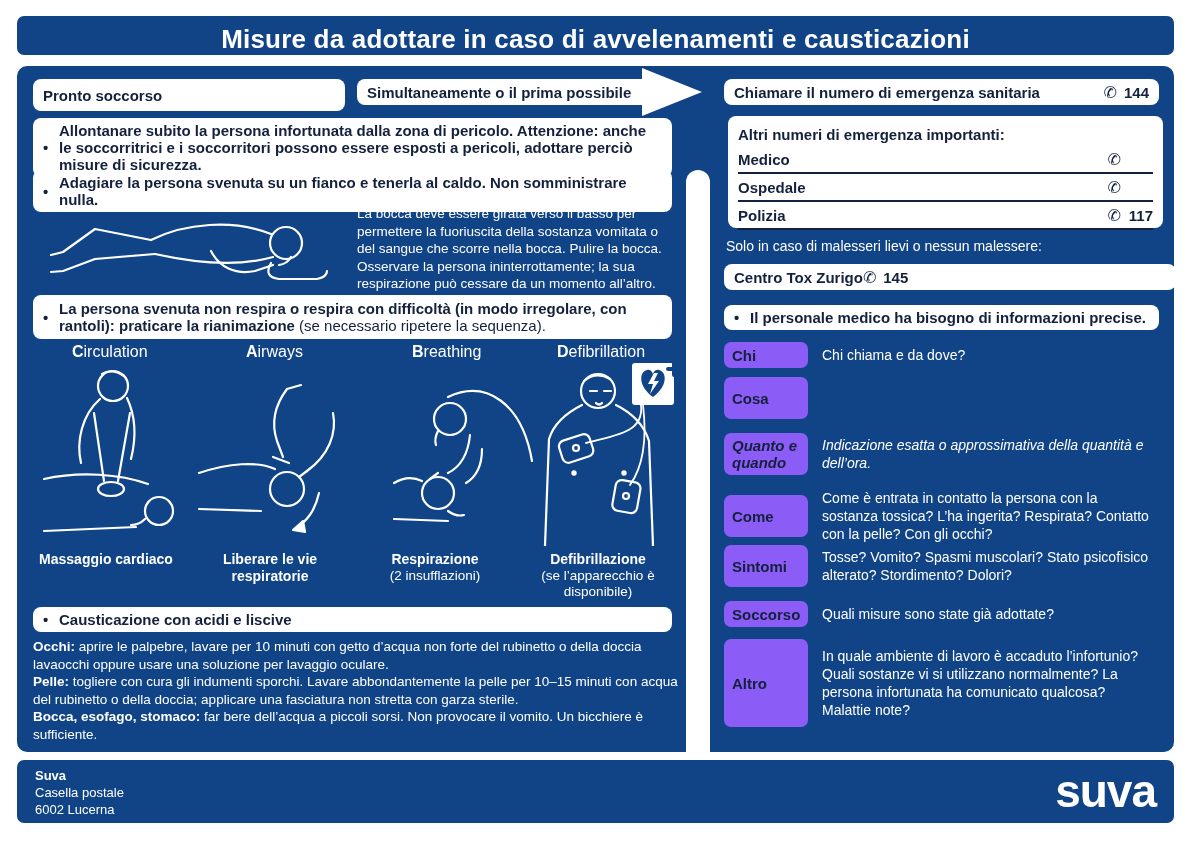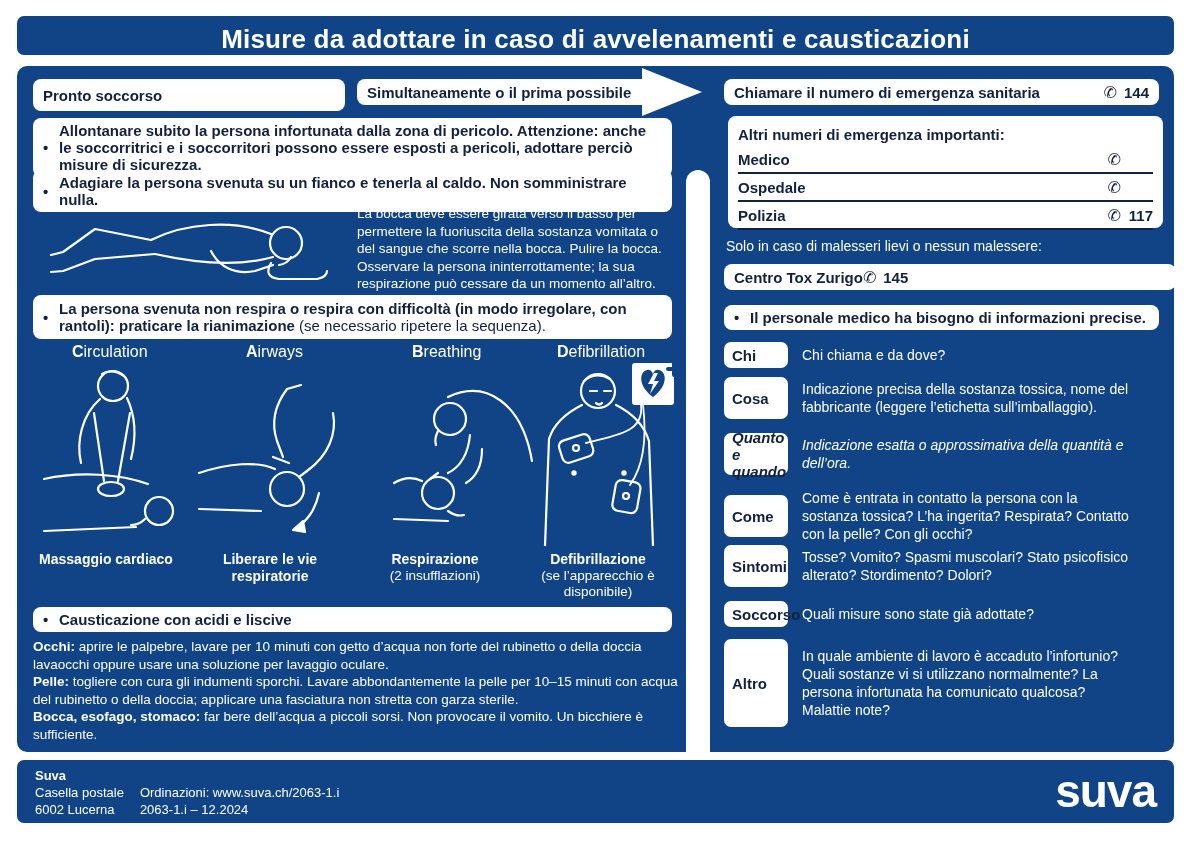--- a/index.html
+++ b/index.html
@@ -54,21 +54,21 @@
   .r-others .head{font-weight:bold;font-size:15px;height:24px;display:flex;align-items:center;}
   .num-row{display:flex;align-items:center;justify-content:space-between;height:26px;border-bottom:2px solid #14213d;}
   .num-row:last-child{border-bottom:2px solid #14213d;}
 
   .mild-note{position:absolute;left:2px;top:172px;color:#ffffff;font-size:14px;}
   .r-tox{left:0;top:198px;width:452px;height:26px;padding:0 10px;justify-content:flex-start;}
   .r-info{left:0;top:239px;width:435px;height:25px;padding:0 10px;font-size:15px;font-weight:bold;}
   .r-info .dot{width:16px;flex:none;}
 
   .qa-row{position:absolute;left:0;display:flex;align-items:center;width:435px;}
-  .qa-label{flex:none;width:64px;background:#ffffff;border-radius:7px;color:#14213d;font-size:15px;font-weight:bold;display:flex;align-items:center;padding:0 8px;box-sizing:border-box;line-height:17px;}
+  .qa-label{flex:none;width:84px;background:#8b5cf6;border-radius:7px;color:#14213d;font-size:15px;font-weight:bold;display:flex;align-items:center;padding:0 8px;box-sizing:border-box;line-height:17px;}
   .qa-text{margin-left:14px;color:#ffffff;font-size:14px;line-height:18px;width:333px;}
   .h26{height:26px;} .h42{height:42px;} .h88{height:88px;}
   .qa-1{top:276px;} .qa-2{top:311px;} .qa-3{top:367px;font-style:italic;} .qa-4{top:423px;} .qa-5{top:479px;} .qa-6{top:535px;} .qa-7{top:573px;}
 
   
   .footer-bar{position:absolute;left:17px;top:760px;width:1157px;height:63px;background:#104486;border-radius:7px;color:#ffffff;}
   .foot-left{position:absolute;left:18px;top:7px;font-size:13px;line-height:17px;}
   .foot-org{font-weight:bold;}
   .foot-cols{display:flex;gap:16px;}
   .suva-logo{position:absolute;right:18px;top:4px;font-size:46px;font-weight:bold;letter-spacing:-1px;color:#ffffff;}
@@ -274,21 +274,20 @@
         <span class="dot">•</span>
         <span>Il personale medico ha bisogno di informazioni precise.</span>
       </div>
 
       <div class="qa-row qa-1">
         <div class="qa-label h26">Chi</div>
         <div class="qa-text">Chi chiama e da dove?</div>
       </div>
       <div class="qa-row qa-2">
         <div class="qa-label h42">Cosa</div>
-        <div class="qa-text">Indicazione precisa della sostanza tossica, nome del fabbricante (leggere l’etichetta sull’imballaggio).</div>
       </div>
       <div class="qa-row qa-3">
         <div class="qa-label h42">Quanto e quando</div>
         <div class="qa-text">Indicazione esatta o approssimativa della quantità e dell’ora.</div>
       </div>
       <div class="qa-row qa-4">
         <div class="qa-label h42">Come</div>
         <div class="qa-text">Come è entrata in contatto la persona con la sostanza tossica? L’ha ingerita? Respirata? Contatto con la pelle? Con gli occhi?</div>
       </div>
       <div class="qa-row qa-5">
@@ -308,22 +307,18 @@
   </div>
 
   <div class="footer-bar">
     <div class="foot-left">
       <div class="foot-org">Suva</div>
       <div class="foot-cols">
         <div>
           <div>Casella postale</div>
           <div>6002 Lucerna</div>
         </div>
-        <div>
-          <div>Ordinazioni: www.suva.ch/2063-1.i</div>
-          <div>2063-1.i – 12.2024</div>
-        </div>
       </div>
     </div>
     <div class="suva-logo">suva</div>
   </div>
 
 </div>
 
 </body></html>

